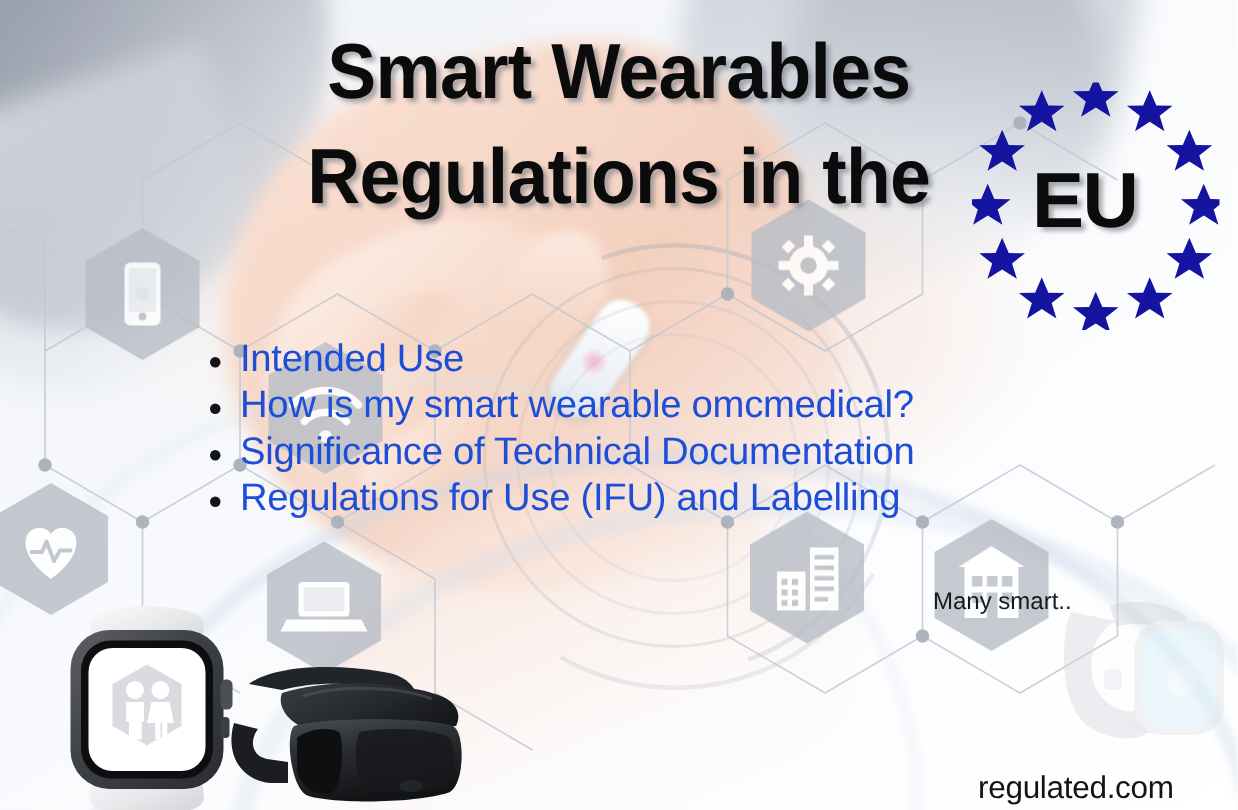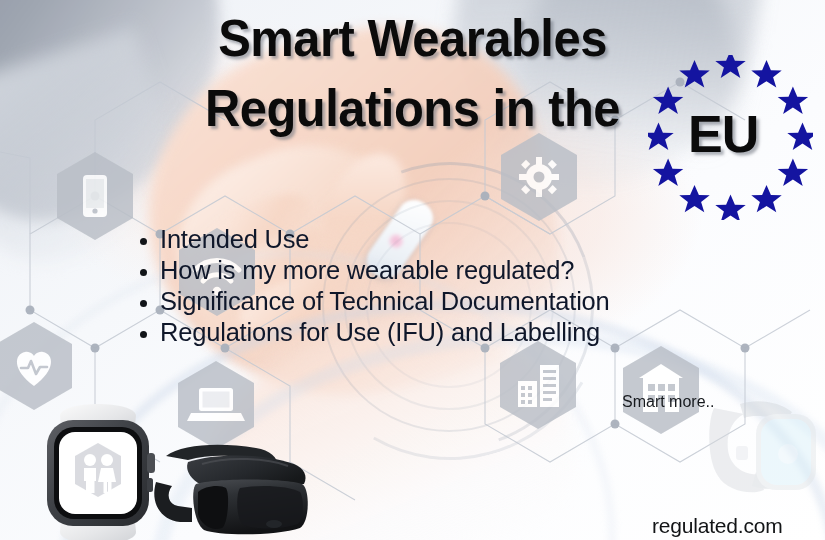--- a/index.html
+++ b/index.html
@@ -144,21 +144,21 @@
     inset: 0;
     pointer-events: none;
   }
 
   
   .eu-stars { position: absolute; left: 648px; top: 55px; width: 165px; height: 165px; }
 
   
   .title {
     position: absolute;
-    left: 0; top: 12px;
+    left: 0; top: 22px;
     width: 825px;
     text-align: center;
     color: #0b0b0b;
     font-weight: 700;
     font-size: 52px;
     line-height: 1.0;
     letter-spacing: -0.5px;
     text-shadow: 3px 3px 3px rgba(110,115,125,0.55);
     font-family: "Liberation Sans", "DejaVu Sans", sans-serif;
   }
@@ -178,21 +178,21 @@
   
   .bullets {
     position: absolute;
     left: 136px; top: 224px;
     margin: 0;
     padding: 0 0 0 24px;
     list-style: none;
   }
   .bullets li {
     position: relative;
-    color: #0f172a;
+    color: #1d4ed8;
     font-size: 25.5px;
     line-height: 31px;
     white-space: nowrap;
     font-family: "Liberation Sans", "DejaVu Sans", sans-serif;
     letter-spacing: -0.2px;
   }
   .bullets li::before {
     content: "";
     position: absolute;
     left: -20px; top: 14px;
@@ -400,26 +400,26 @@
   </div>
 
   <div class="title">
     <span class="title-line title-line1">Smart Wearables</span>
     <span class="title-line title-line2">Regulations in the</span>
   </div>
   <div class="eu-word">EU</div>
 
   <ul class="bullets">
     <li>Intended Use</li>
-    <li>How is my more wearable regulated?</li>
+    <li>How is my smart wearable omcmedical?</li>
     <li>Significance of Technical Documentation</li>
     <li>Regulations for Use (IFU) and Labelling</li>
   </ul>
 
-  <div class="many-more">Smart more..</div>
+  <div class="many-more">Many smart..</div>
   <div class="site-url">regulated.com</div>
 
   <svg class="watch-fg" viewBox="0 0 145 150">
     <defs>
       <linearGradient id="bandG" x1="0" y1="0" x2="1" y2="1">
         <stop offset="0%" stop-color="#fbfbfb"></stop>
         <stop offset="55%" stop-color="#e6e7e9"></stop>
         <stop offset="100%" stop-color="#d0d2d6"></stop>
       </linearGradient>
       <linearGradient id="caseG" x1="0" y1="0" x2="1" y2="1">

